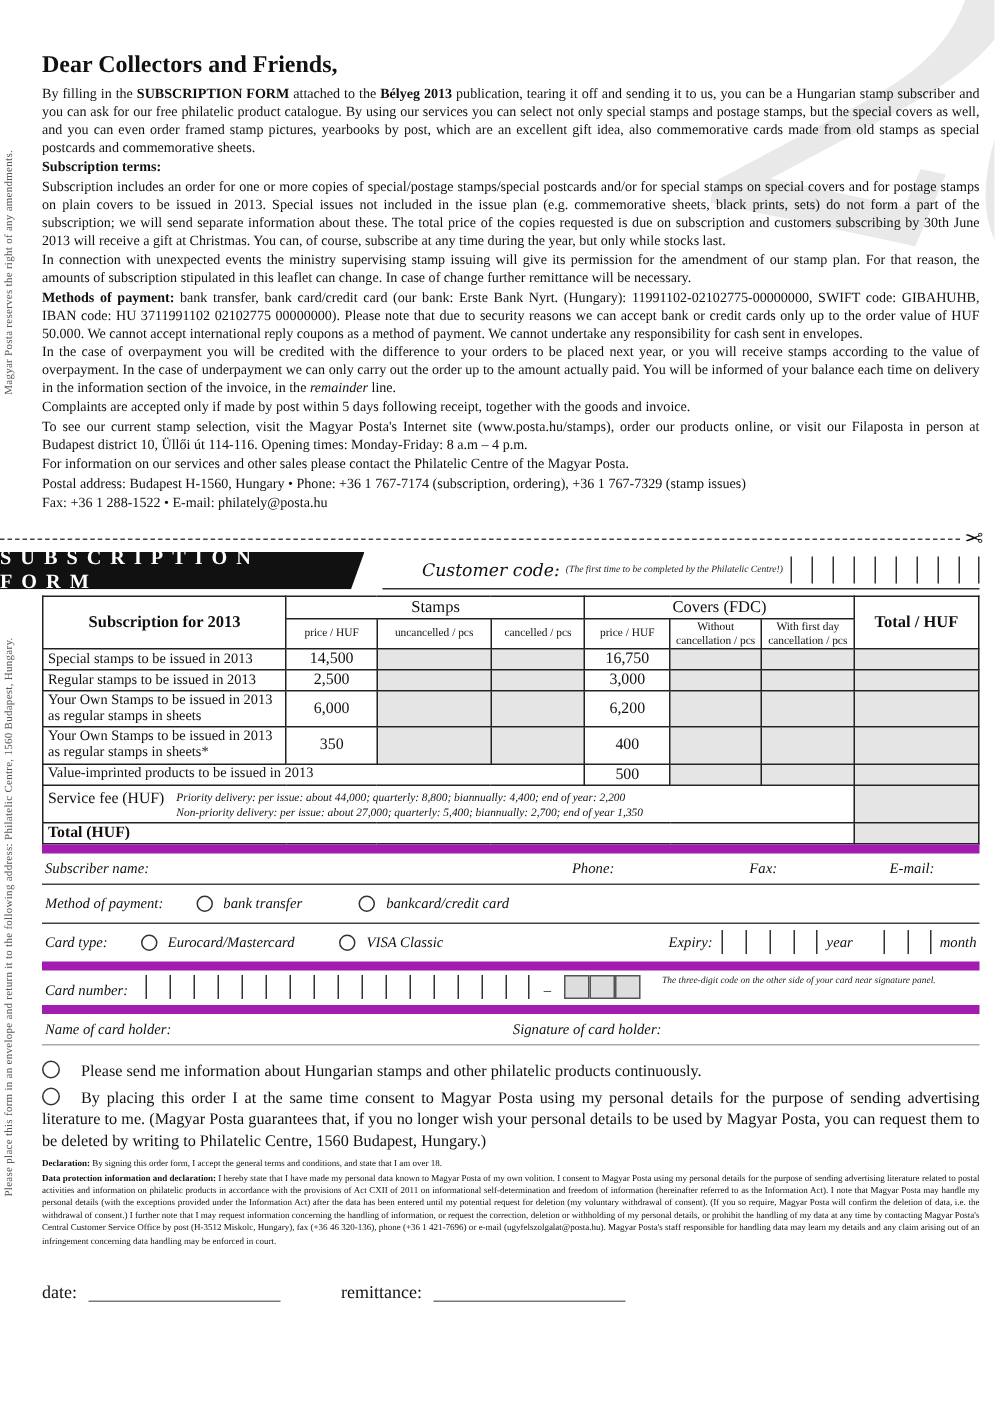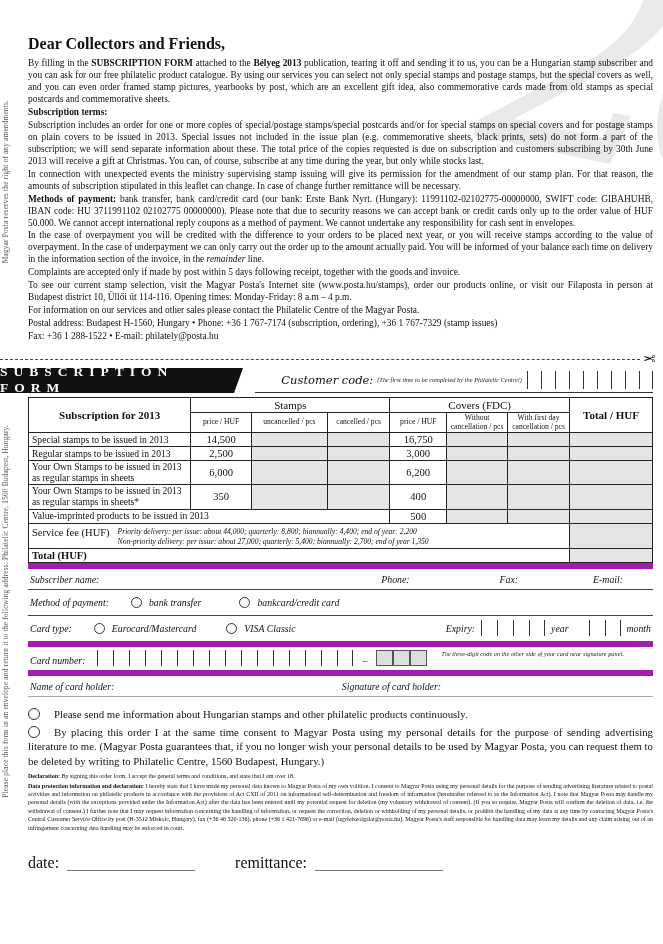--- a/index.html
+++ b/index.html
@@ -77,21 +77,21 @@
   .consent { margin-top:10px; font-size:10.8px; line-height:1.35; font-style:normal; }
   .consent .opt { margin-bottom:3px; text-align:justify; }
   .copt { display:inline-block; width:12px; height:12px; border:1px solid #333; border-radius:50%;
     margin-right:14px; vertical-align:-2px; }
 
   
   .decl { margin-top:4px; font-size:6px; line-height:1.4; text-align:justify; color:#111; }
   .decl p { margin-bottom:1px; }
 
   
-  .datesig { margin-top:22px; font-size:16px; display:flex; align-items:flex-end; }
+  .datesig { margin-top:22px; font-size:12px; display:flex; align-items:flex-end; }
   .sigline { display:inline-block; width:128px; border-bottom:1.2px solid #777; height:12px; margin:0 40px 1px 8px; }
 </style>
 </head>
 <body>
 
 <div class="watermark">2013</div>
 
 <div class="side-text side-top">Magyar Posta reserves the right of any amendments.</div>
 <div class="side-text side-bottom">Please place this form in an envelope and return it to the following address: Philatelic Centre, 1560 Budapest, Hungary.</div>
 

